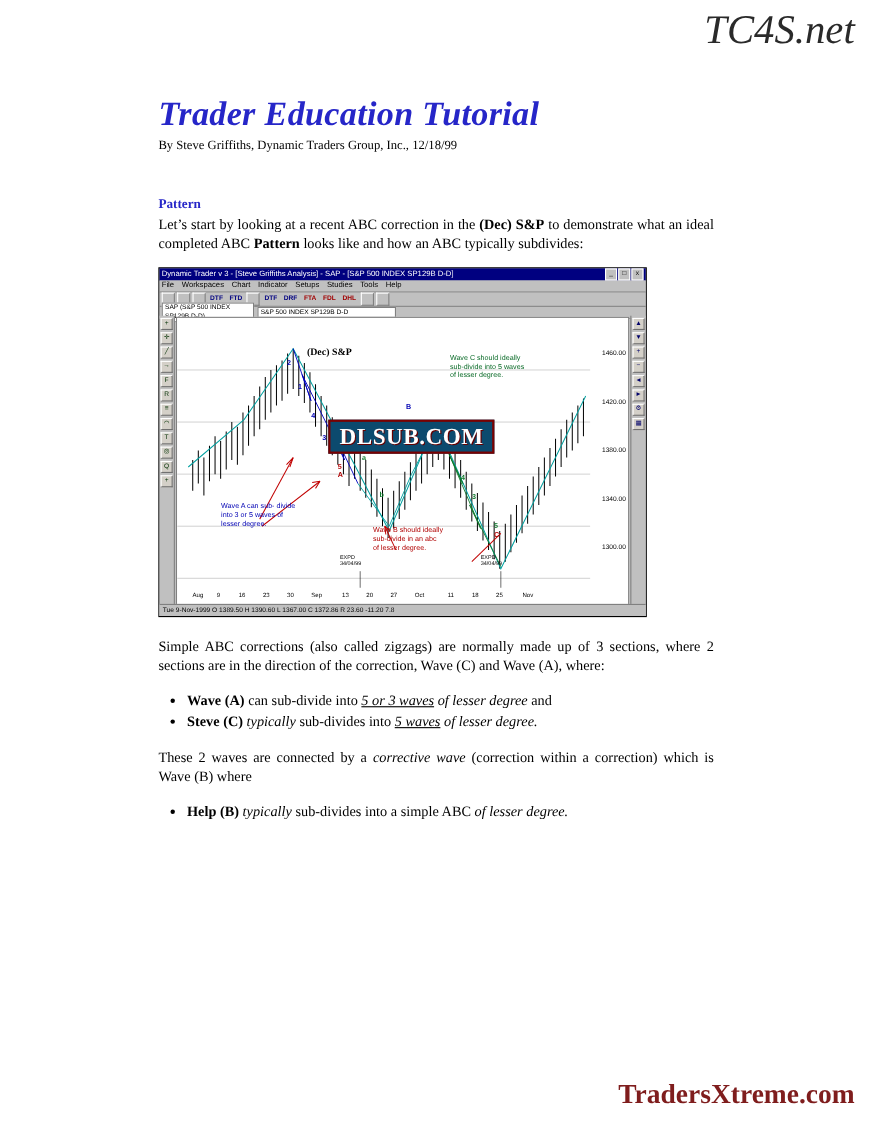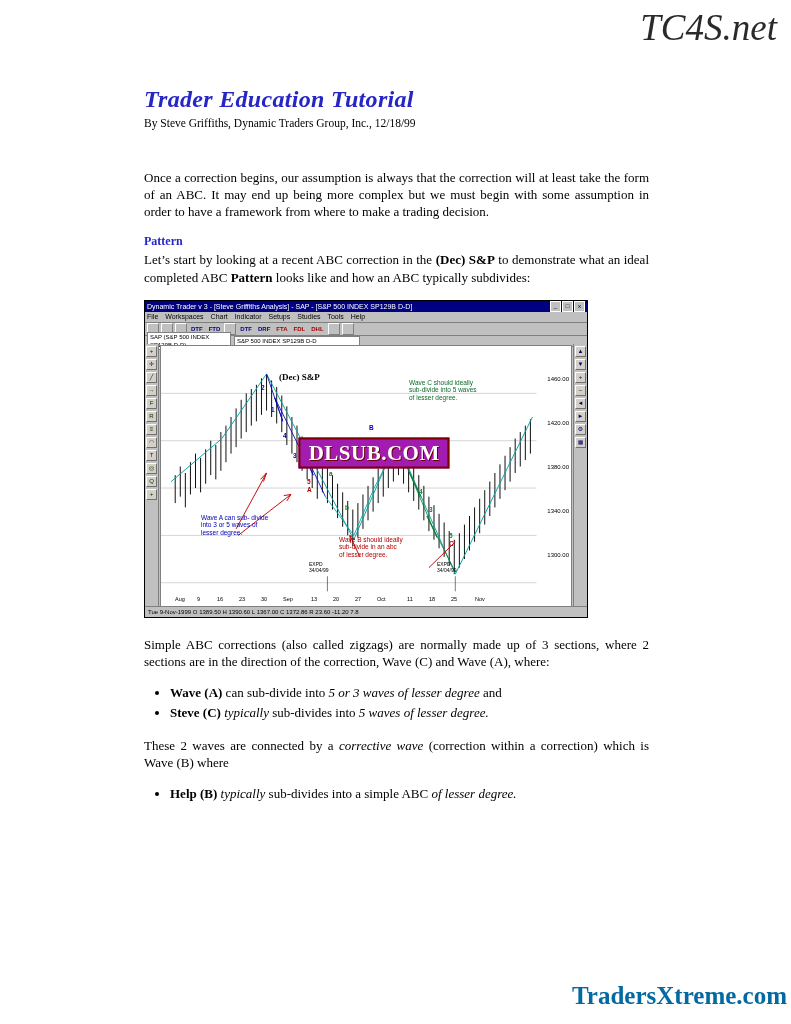--- a/index.html
+++ b/index.html
@@ -1,31 +1,31 @@
 <!DOCTYPE html>
 <html><head>
 <meta charset="utf-8">
 <style>
   html,body{margin:0;padding:0;background:#fff;}
   body{width:791px;height:1024px;position:relative;font-family:"Liberation Serif",serif;color:#000;overflow:hidden;}
 
   .wm-top{position:absolute;top:6px;right:14px;font-family:"Liberation Serif",serif;font-weight:normal;font-style:italic;font-size:37px;color:#2a2a2a;letter-spacing:0px;}
-  .wm-bottom{position:absolute;bottom:14px;right:4px;font-family:"Liberation Serif",serif;font-weight:bold;font-size:25px;color:#0369a1;}
+  .wm-bottom{position:absolute;bottom:14px;right:14px;font-family:"Liberation Serif",serif;font-weight:bold;font-size:25px;color:#7f1d1d;}
 
   .page{position:absolute;left:144px;top:86px;width:505px;}
 
-  h1.title{font-family:"Liberation Serif",serif;font-style:italic;font-weight:bold;font-size:24px;color:#2626c8;margin:0 0 4px 0;letter-spacing:.3px;}
+  h1.title{font-family:"Liberation Serif",serif;font-style:italic;font-weight:bold;font-size:31px;color:#2626c8;margin:0 0 4px 0;letter-spacing:.3px;}
   .byline{font-size:11.5px;margin:0 0 40px 0;}
 
   h2.sub{font-family:"Liberation Serif",serif;font-weight:bold;font-size:13.5px;color:#2626c8;margin:0 0 14px 0;}
   p.body{font-size:13px;line-height:1.32;text-align:justify;margin:0 0 14px 0;}
   .lbl{font-weight:bold;font-size:12px;color:#2626c8;margin:0 0 2px 0;}
   .bold{font-weight:bold;}
   .ital{font-style:italic;}
-  .ul{}
+  .ul{text-decoration:underline;}
 
   ul.bullets{margin:4px 0 14px 0;padding-left:26px;}
   ul.bullets li{font-size:13px;line-height:1.45;margin:0 0 1px 0;}
 
   
   .shot{position:relative;width:444px;height:318px;margin:12px 0 18px 0;background:#c0c0c0;border:1px solid #000;box-sizing:border-box;font-family:"Liberation Sans",sans-serif;}
   .tbar{height:11px;background:#000080;color:#fff;font-size:7px;line-height:11px;padding:0 2px;display:flex;align-items:center;justify-content:space-between;}
   .tbar .tt{white-space:nowrap;overflow:hidden;}
   .tbar .btns{display:flex;gap:1px;}
   .tbar .btns i{display:block;width:9px;height:9px;background:#c0c0c0;border:1px solid #fff;font-style:normal;font-size:6px;line-height:8px;text-align:center;color:#000;}
@@ -48,39 +48,38 @@
   .sbar{position:absolute;left:0;right:0;bottom:0;height:10px;background:#c0c0c0;border-top:1px solid #808080;font-size:6px;line-height:10px;color:#000;padding-left:3px;white-space:nowrap;}
 
   .chart-svg{position:absolute;inset:0;width:100%;height:100%;}
   .clab{position:absolute;font-family:"Liberation Sans",sans-serif;font-size:6.5px;line-height:1.18;}
   .clab.grn{color:#0a6b28;}
   .clab.blu{color:#0000b4;}
   .clab.red{color:#b00000;}
   .clab.blk{color:#000;}
   .sp-title{position:absolute;left:118px;top:26px;font-weight:bold;font-size:9px;color:#000;font-family:"Liberation Serif",serif;}
   .dlsub{position:absolute;left:52%;top:40%;transform:translate(-50%,-50%) ;}
-  .dlsub span{display:inline-block;background:#a21caf;color:#fff;font-family:"Liberation Serif",serif;font-weight:bold;font-size:21px;padding:1px 8px;border:2px solid #7a0000;letter-spacing:.5px;text-shadow:1px 1px 0 #600;}
+  .dlsub span{display:inline-block;background:#0c4a6e;color:#fff;font-family:"Liberation Serif",serif;font-weight:bold;font-size:21px;padding:1px 8px;border:2px solid #7a0000;letter-spacing:.5px;text-shadow:1px 1px 0 #600;}
   .yaxis{position:absolute;right:1px;top:0;bottom:10px;width:30px;font-size:6px;color:#000;}
   .yaxis div{position:absolute;right:1px;}
   .xaxis{position:absolute;left:14px;right:32px;bottom:11px;height:8px;font-size:5.5px;color:#000;}
   .xaxis span{position:absolute;}
 </style>
 </head>
 <body>
 
 <div class="wm-top">TC4S.net</div>
 <div class="wm-bottom">TradersXtreme.com</div>
 
 <div class="page">
 
   <h1 class="title">Trader Education Tutorial</h1>
   <p class="byline">By Steve Griffiths, Dynamic Traders Group, Inc., 12/18/99</p>
 
 
-  <p class="body">Once a correction begins, our assumption is always that the correction will at least take the form of an ABC. It may end up being more complex but we must begin with some assumption in order to have a framework from where to make a trading decision.</p>
 
   <p class="lbl">Pattern</p>
   <p class="body"><span>Let’s start by looking at a recent ABC correction in the </span><span class="bold">(Dec) S&amp;P</span><span> to demonstrate what an ideal completed ABC </span><span class="bold">Pattern</span><span> looks like and how an ABC typically subdivides:</span></p>
 
   <div class="shot">
 
     <div class="tbar">
       <span class="tt">Dynamic Trader v 3 - [Steve Griffiths Analysis] - SAP - [S&amp;P 500 INDEX SP129B  D-D]</span>
       <span class="btns">
         <i>_</i>

